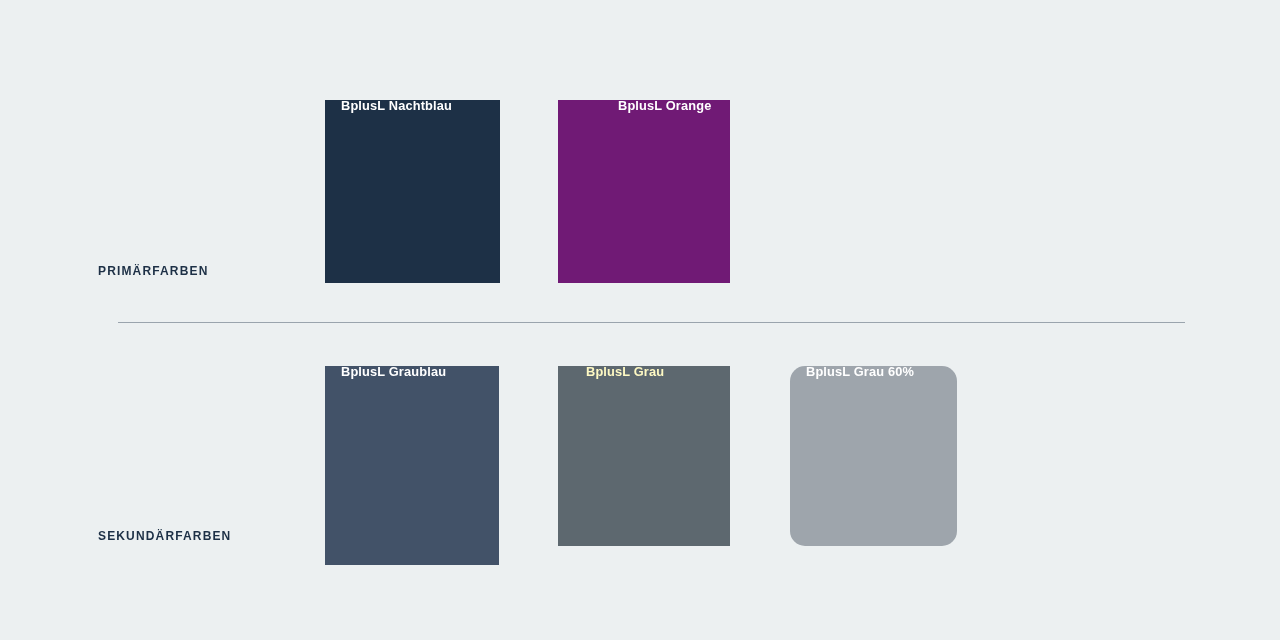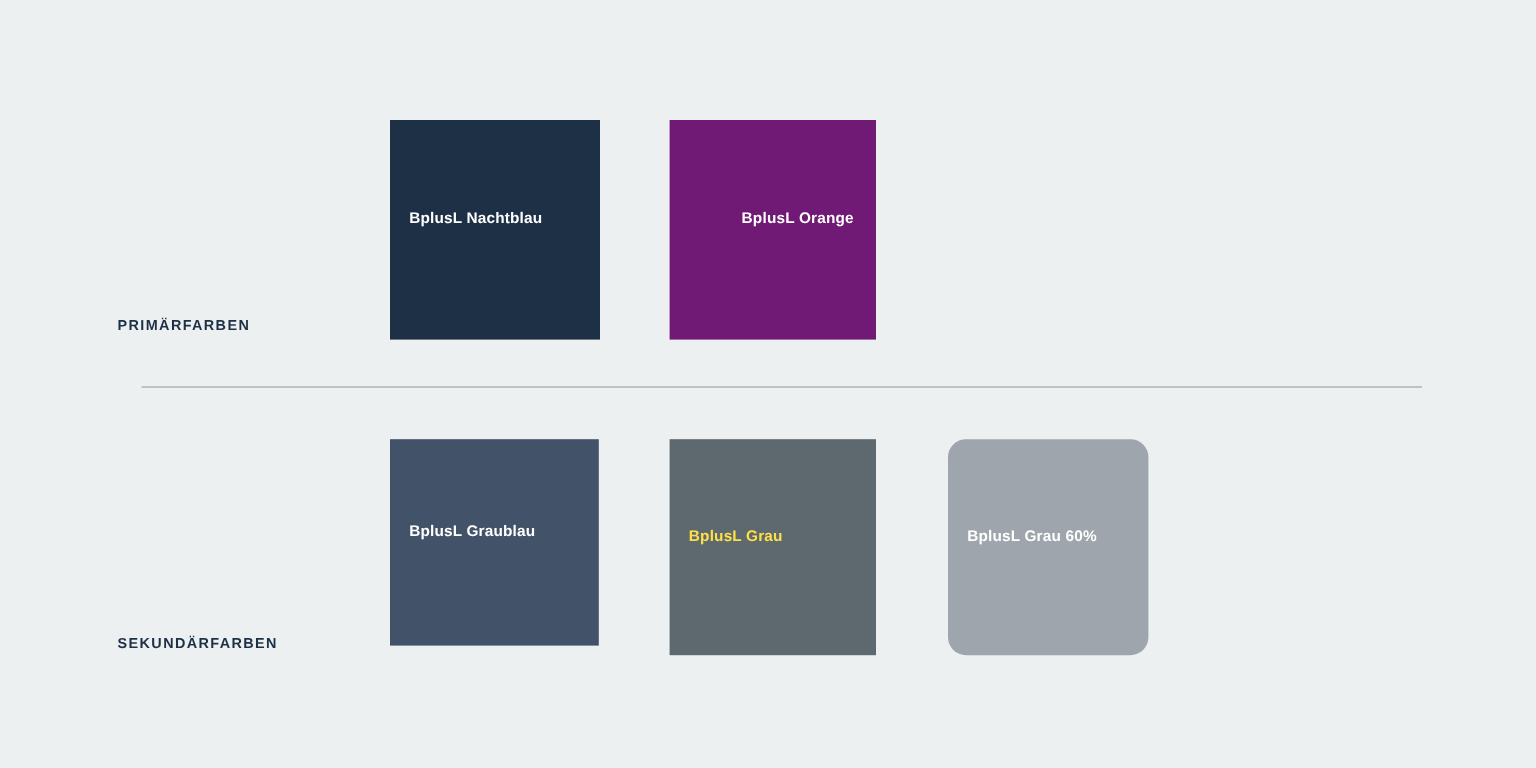--- a/index.html
+++ b/index.html
@@ -34,21 +34,21 @@
     color: #1d3046;
     white-space: nowrap;
     text-transform: uppercase;
   }
 
   
   .swatch {
     position: absolute;
     box-sizing: border-box;
     display: flex;
-    align-items: center;
+    align-items: flex-start;
   }
   .swatch-label {
     font-size: 12.8px;
     font-weight: bold;
     letter-spacing: 0.15px;
     padding: 0 0 18px 16px;
     white-space: nowrap;
     line-height: 1;
   }
   .swatch.outlined {
@@ -80,26 +80,26 @@
     <div class="swatch" id="sw-orange" style="left: 558px; top: 100px; width: 172px; height: 183px; background: #701a75; padding-left: 44px;">
       <span class="swatch-label" style="color:#ffffff;">BplusL Orange</span>
     </div>
   </div>
 
   <div id="section-divider" style="background: rgb(154, 164, 173);"></div>
 
   <div class="section" id="section-secondary" style="top:322px;height:318px;">
     <div class="section-label" style="top: 207px; color: rgb(29, 48, 70);">SEKUNDÄRFARBEN</div>
 
-    <div class="swatch" id="sw-graublau" style="left: 325px; top: 44px; width: 174px; height: 172px; background: rgb(66, 82, 104);">
+    <div class="swatch" id="sw-graublau" style="left: 325px; top: 44px; width: 174px; height: 199px; background: rgb(66, 82, 104);">
       <span class="swatch-label" style="color:#ffffff;">BplusL Graublau</span>
     </div>
 
     <div class="swatch" id="sw-grau" style="left: 558px; top: 44px; width: 172px; height: 180px; background: rgb(93, 104, 111);">
-      <span class="swatch-label" style="color:#fde047;">BplusL Grau</span>
+      <span class="swatch-label" style="color:#fef9c3;margin-left:12px;">BplusL Grau</span>
     </div>
 
     <div class="swatch" id="sw-grau60" style="left: 790px; top: 44px; width: 167px; height: 180px; background: rgb(158, 165, 172); border-radius: 15px;">
       <span class="swatch-label" style="color:#ffffff;">BplusL Grau 60%</span>
     </div>
 
   </div>
 
 </div>
 

